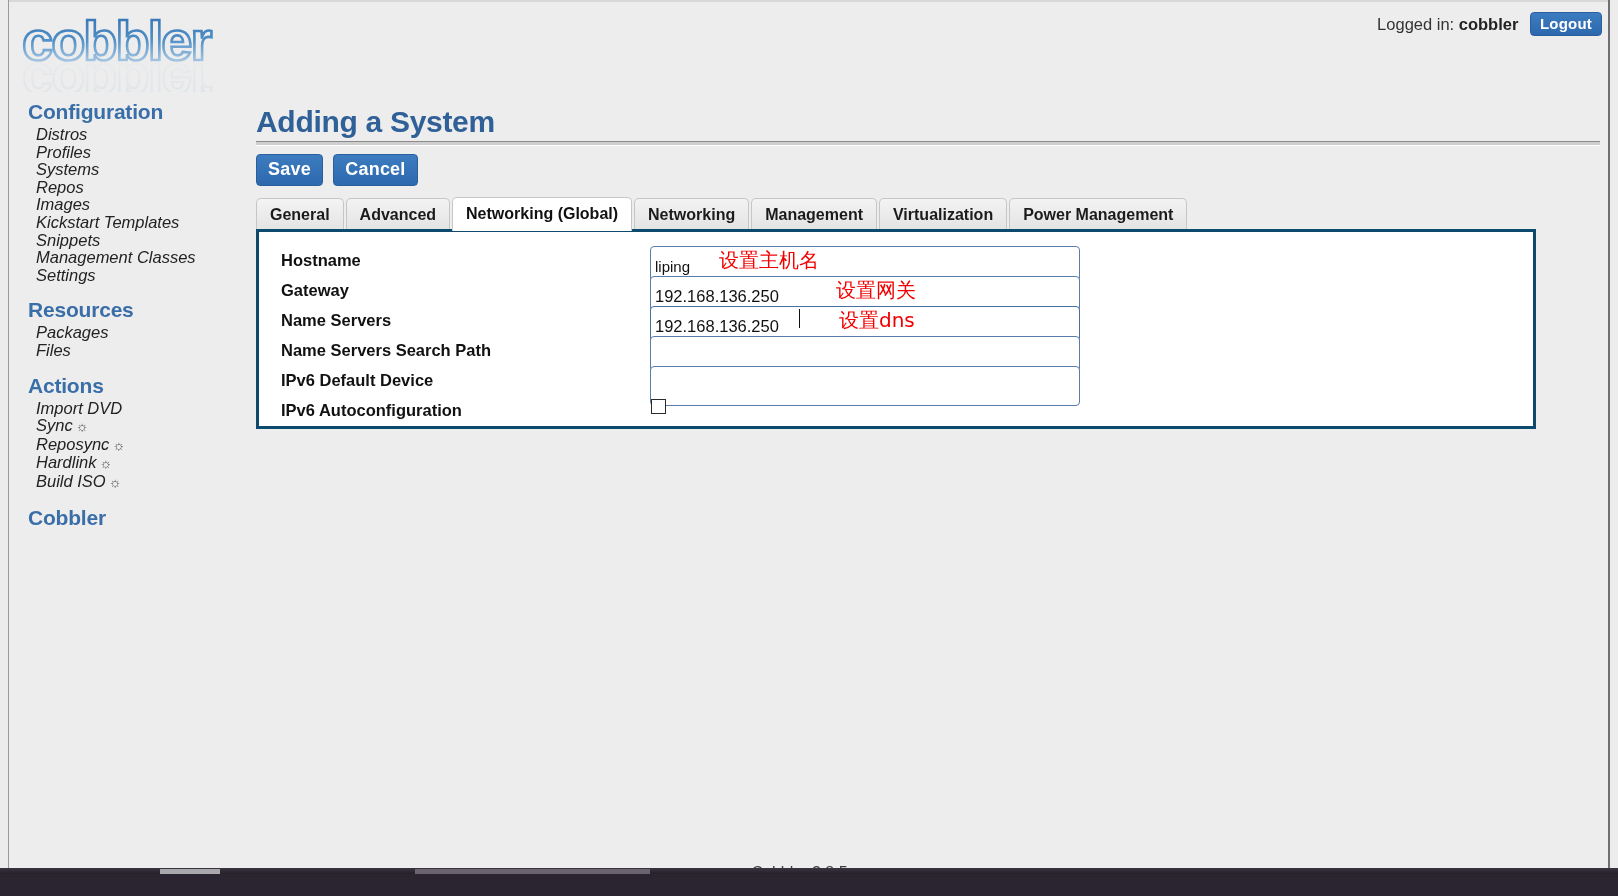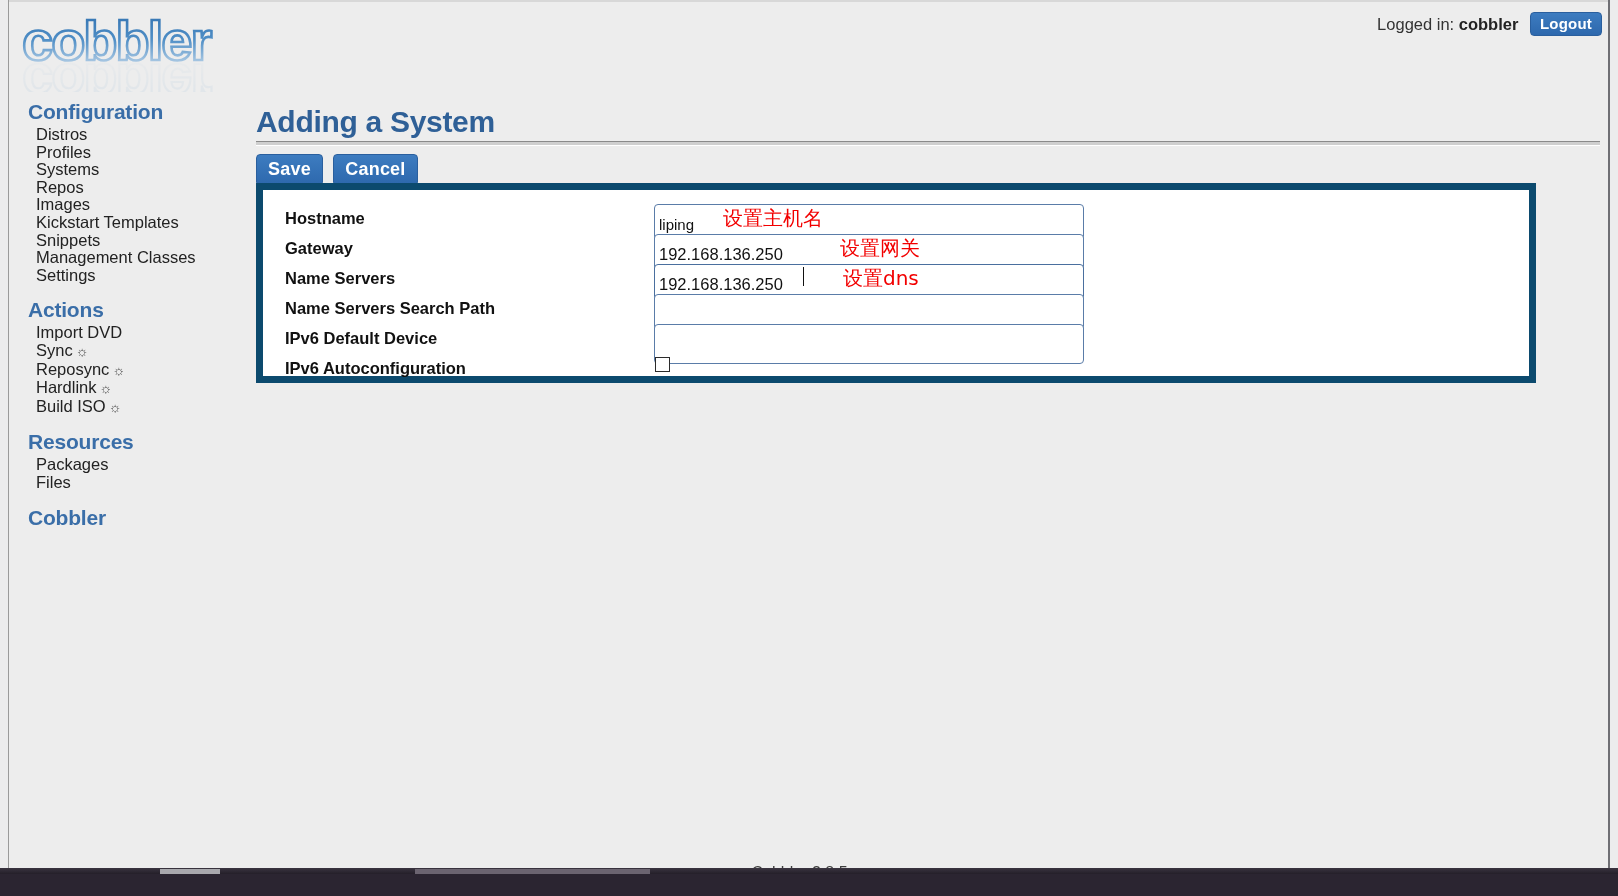--- a/index.html
+++ b/index.html
@@ -124,20 +124,21 @@
     font-size: 21px;
     font-weight: bold;
     margin: 0 0 2px 10px;
     letter-spacing: -0.2px;
   }
   .side-head.spaced { margin-top: 14px; }
   .side-list {
     list-style: none;
     margin: 0 0 0 0;
     padding: 0;
+    font-style: italic;
   }
   .side-list li {
     font-size: 16.5px;
     color: #222;
     line-height: 17.6px;
     padding: 0 0 0 18px;
     white-space: nowrap;
     cursor: pointer;
   }
   .sun-icon {
@@ -215,21 +216,21 @@
     border-color: #c6c6c6;
     color: #111;
     z-index: 3;
     padding-bottom: 8px;
     top: 0;
   }
   .panel {
     position: relative;
     top: -1px;
     background: #ffffff;
-    border: 7px solid #0c4a6e;
+    border: 3px solid #0c4a6e;
     width: 1280px;
     height: 200px;
     box-sizing: border-box;
     padding: 14px 0 0 0;
     z-index: 1;
   }
 
   
   .frow {
     position: relative;
@@ -354,54 +355,63 @@
         <li><span>Repos</span></li>
         <li><span>Images</span></li>
         <li><span>Kickstart Templates</span></li>
         <li><span>Snippets</span></li>
         <li><span>Management Classes</span></li>
         <li><span>Settings</span></li>
       </ul>
     </div>
 
     <div>
+      <div class="side-head spaced">Resources</div>
+      <ul class="side-list">
+        <li><span>Packages</span></li>
+        <li><span>Files</span></li>
+      </ul>
+    </div>
+
+    <div>
       <div class="side-head spaced">Actions</div>
       <ul class="side-list">
         <li><span>Import DVD</span></li>
         <li><span>Sync</span><span class="sun-icon">☼</span></li>
         <li><span>Reposync</span><span class="sun-icon">☼</span></li>
         <li><span>Hardlink</span><span class="sun-icon">☼</span></li>
         <li><span>Build ISO</span><span class="sun-icon">☼</span></li>
       </ul>
     </div>
 
     <div>
-      <div class="side-head spaced">Resources</div>
-      <ul class="side-list">
-        <li><span>Packages</span></li>
-        <li><span>Files</span></li>
-      </ul>
-    </div>
-
-    <div>
       <div class="side-head spaced">Cobbler</div>
     </div>
 
   </nav>
 
   <main class="main">
 
     <h1 class="page-title">Adding a System</h1>
     <div class="title-rule"></div>
 
     <div class="btn-row">
       <span class="ui-btn">Save</span>
       <span class="ui-btn">Cancel</span>
     </div>
 
+    <div class="tabs">
+      <span class="tab">General</span>
+      <span class="tab">Advanced</span>
+      <span class="tab active">Networking (Global)</span>
+      <span class="tab">Networking</span>
+      <span class="tab">Management</span>
+      <span class="tab">Virtualization</span>
+      <span class="tab">Power Management</span>
+    </div>
 
     <div class="panel">
 
       <div class="frow">
         <span class="flabel">Hostname</span>
         <input class="finput small" type="text" value="liping" style="">
         <span class="annot" style="left:460px;">设置主机名</span>
       </div>
 
       <div class="frow">

